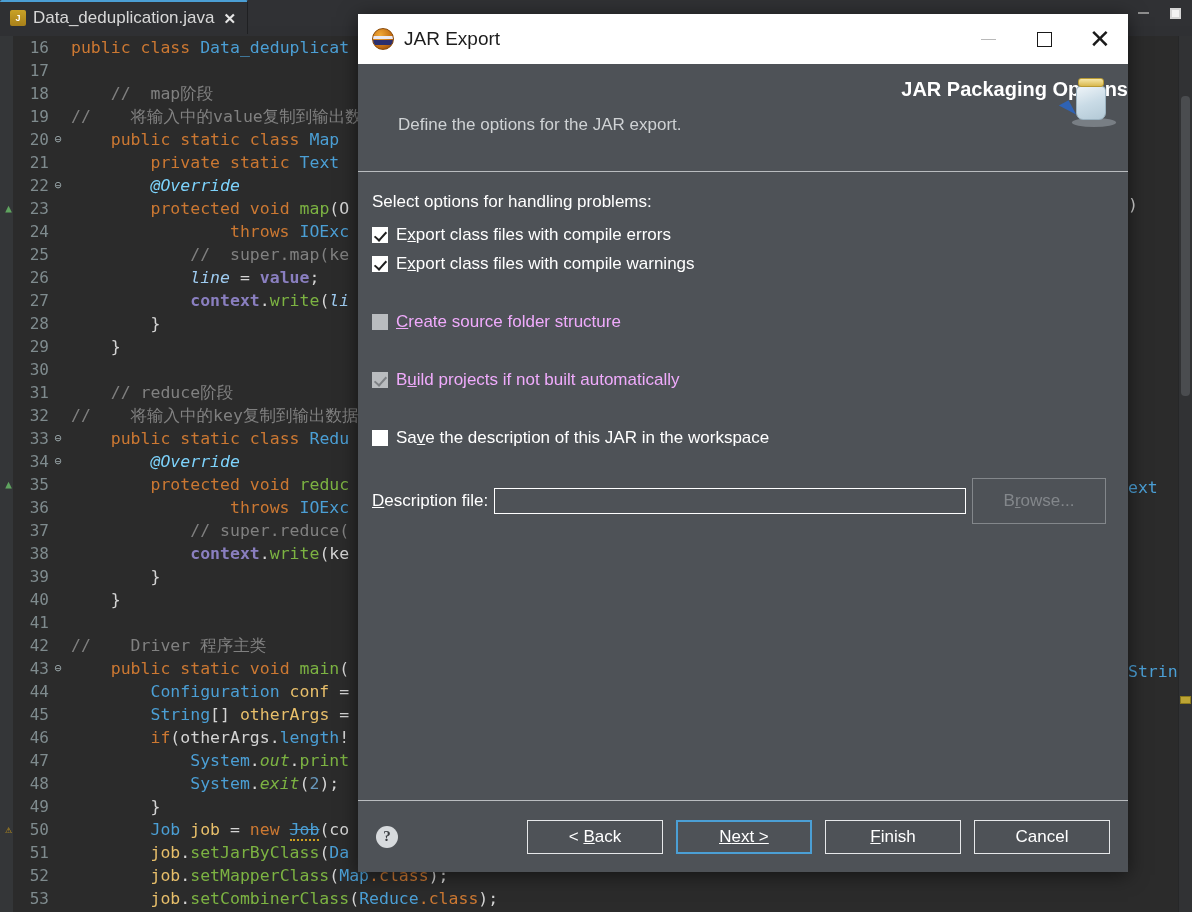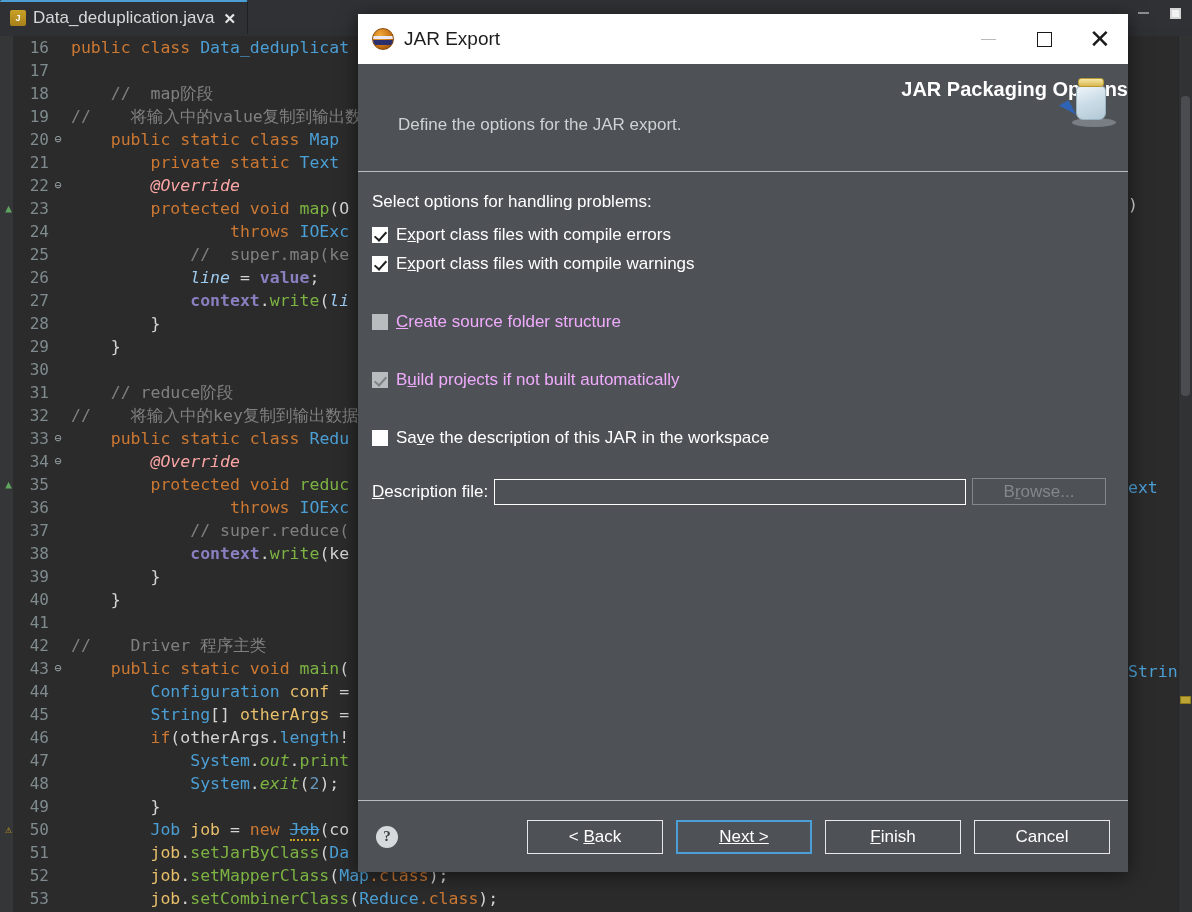--- a/index.html
+++ b/index.html
@@ -89,21 +89,21 @@
     width: 14px; flex: 0 0 14px; text-align: center;
     color: #9aa7aa; font-size: 12px;
   }
   .src { padding-left: 6px; }
 
   
   .k  { color: #cc7832; }       
   .ty { color: #4b9fd5; }       
   .id { color: #d4d4d4; }
   .cm { color: #808080; }
-  .an { color: #fca5a5; font-style: italic; } 
+  .an { color: #7dd3fc; font-style: italic; } 
   .fn { color: #7cb342; }       
   .va { color: #9876aa; font-weight: bold; }
   .fld{ color: #e8bf6a; }
   .nm { color: #6897bb; }
   .it { font-style: italic; }
   .strike { text-decoration: line-through; }
   .squig { border-bottom: 2px dotted #d0a020; }
 
   
   .overview-ruler {
@@ -242,21 +242,21 @@
     margin-top: 26px;
   }
   .desc-label { color: #ffffff; font-size: 17px; white-space: nowrap; text-align: center; }
   .desc-input {
     flex: 1 1 auto; height: 26px;
     background: #4e5257; border: 1px solid #ffffff;
     color: #ffffff; font-size: 15px; padding: 0 5px;
     font-family: "Liberation Sans", sans-serif;
   }
   .browse-btn {
-    flex: 0 0 134px; height: 27px;
+    flex: 0 0 134px; height: 46px;
     background: #4e5257; border: 1px solid #83878b;
     color: #83878b; font-size: 17px;
     display: flex; align-items: center; justify-content: center;
     font-family: "Liberation Sans", sans-serif;
   }
 
   
   .dlg-footer {
     flex: 0 0 72px; background: #4e5257;
     border-top: 1px solid #b9bcbf;

